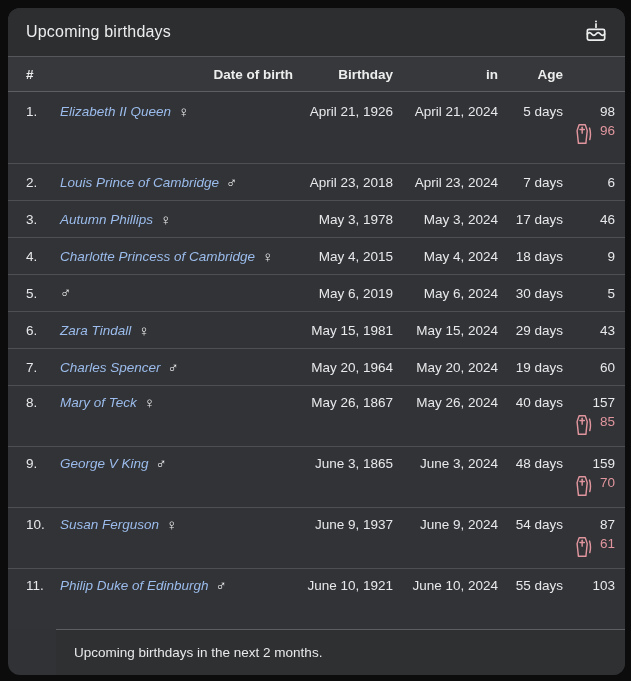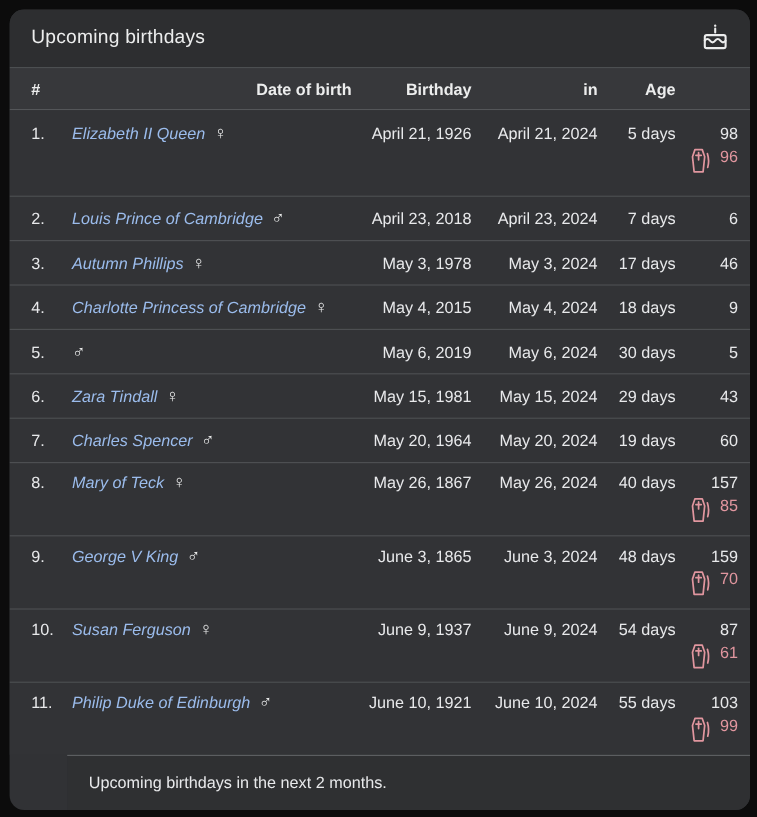--- a/index.html
+++ b/index.html
@@ -306,31 +306,20 @@
       <div class="grid row tall">
     <span class="cell cell-num">11.</span>
     <span class="cell cell-person">
       <a class="person-link">Philip Duke of Edinburgh</a>
       <span class="gender">♂</span>
     </span>
     <span class="cell cell-dob col-right">June 10, 1921</span>
     <span class="cell cell-bday col-right">June 10, 2024</span>
     <span class="cell cell-in col-right">55 days</span>
     <span class="cell cell-age col-right">103</span>
-    <span class="deceased">
-      <span>
-        <svg width="19" height="22" viewBox="0 0 22 26" fill="none" stroke="#e1969f" stroke-width="1.7" stroke-linecap="round" stroke-linejoin="round">
-          <path d="M7 2 L14.2 2 L16.6 9 L15 24 L6.2 24 L4.6 9 Z"></path>
-          <path d="M10.6 5 V 12"></path>
-          <path d="M8 7.6 H 13.2"></path>
-          <path d="M19.3 6 Q 21.4 12.8 19.6 19.5"></path>
-        </svg>
-      </span>
-      <span>99</span>
-    </span>
   </div>
     </div>
 
   <div class="footer">
     <span>Upcoming birthdays in the next 2 months.</span>
   </div>
 
 </div>
 
 </body></html>

